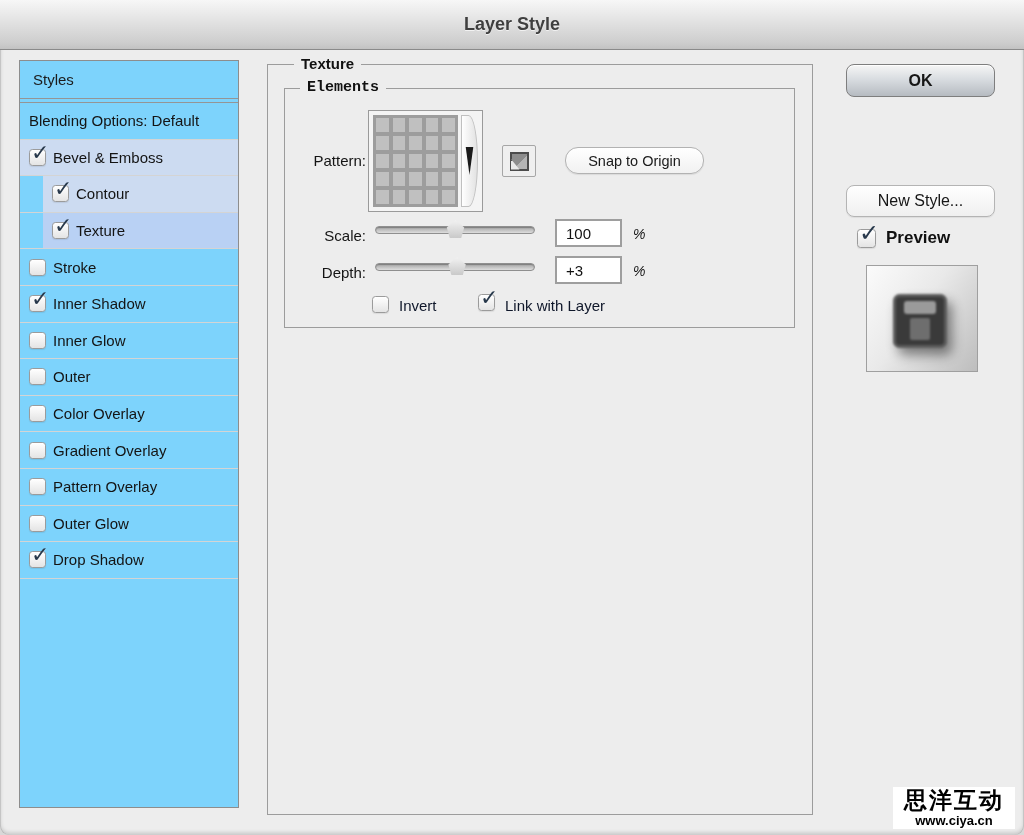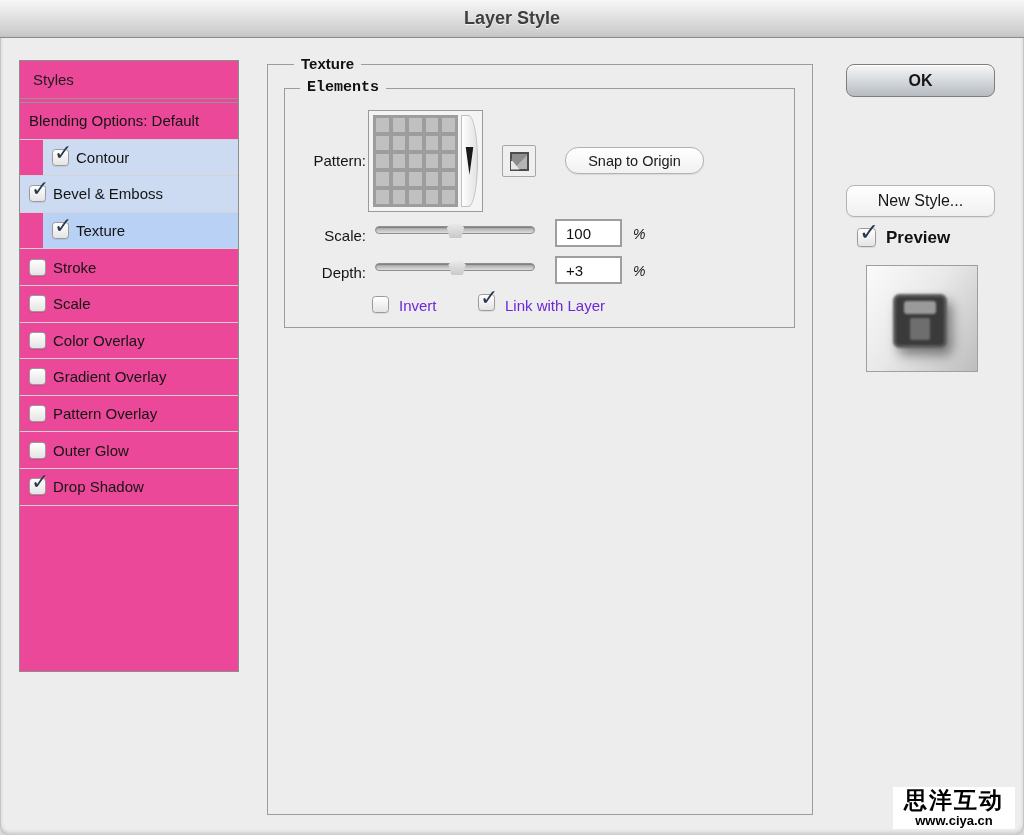--- a/index.html
+++ b/index.html
@@ -9,34 +9,34 @@
   .window {
     position:relative; width:1024px; height:835px;
     background:#ededed;
     border-radius:0 0 9px 9px;
     overflow:hidden;
     box-shadow: inset 0 -2px 4px rgba(0,0,0,.18), inset 1px 0 0 #d4d4d4, inset -1px 0 0 #d4d4d4;
   }
 
   
   .titlebar {
-    position:absolute; left:0; top:0; width:1024px; height:38px;
+    position:absolute; left:0; top:0; width:1024px; height:50px;
     background:linear-gradient(#f7f7f7,#cdcdcd 88%,#c2c2c2);
     border-bottom:1px solid #8a8a8a;
     display:flex; align-items:center; justify-content:center;
   }
   .titlebar .title {
     font-size:18px; font-weight:600; color:#3f3f3f;
     text-shadow:0 1px 0 rgba(255,255,255,.65);
   }
 
   
   .sidebar {
-    position:absolute; left:19px; top:60px; width:220px; height:612px;
-    background:#ec4899; border:1px solid #8d8d8d;
+    position:absolute; left:19px; top:60px; width:220px; height:748px;
+    background:#7dd3fc; border:1px solid #8d8d8d;
   }
   .styles-header {
     height:38px; display:flex; align-items:center; padding-left:13px;
     font-size:15px; color:#1c1c1c; border-bottom:1px solid #959595;
     cursor:default;
   }
   .styles-gap { height:4px; border-bottom:1px solid #959595; }
   .srow {
     height:36.6px; display:flex; align-items:stretch;
     border-bottom:1px solid #d4d4d4; cursor:default;
@@ -138,42 +138,42 @@
     filter:drop-shadow(0 1px 1px rgba(0,0,0,.4));
   }
   .vfield {
     position:absolute; width:67px; height:28px;
     border:2px solid #9e9e9e; background:#fff;
     font-family:"Liberation Sans","DejaVu Sans",sans-serif;
     font-size:15px; color:#111; padding:0 0 0 9px;
   }
   .unit { position:absolute; font-size:14px; color:#141414; font-style:italic; }
 
-  .chk-label { position:absolute; font-size:15px; color:#6d28d9; }
+  .chk-label { position:absolute; font-size:15px; color:#0f172a; }
 
   
   .btn {
     position:absolute; left:846px; width:149px; height:32px;
     border-radius:8px; display:flex; align-items:center; justify-content:center;
     font-size:16px; color:#161616;
   }
   .btn-ok {
     top:64px; height:33px; font-weight:bold;
     background:linear-gradient(#f6f6f6 0%,#d9dde1 45%,#b6bbc1 100%);
     border:1px solid #7e7e7e;
     box-shadow:inset 0 1px 0 rgba(255,255,255,.9);
   }
   .btn-plain {
     background:linear-gradient(#ffffff,#f0f0f0);
     border:1px solid #b4b4b4;
     box-shadow:0 1px 1px rgba(0,0,0,.07);
   }
   .btn-cancel { top:120px; }
   .btn-new    { top:185px; }
-  .preview-row { position:absolute; left:857px; top:228px; display:flex; align-items:flex-start; gap:10px; }
+  .preview-row { position:absolute; left:857px; top:228px; display:flex; align-items:flex-end; gap:10px; }
   .preview-row .cb { width:19px; height:19px; flex-basis:19px; }
   .preview-row .cb.checked::after { font-size:24px; top:-11px; }
   .preview-label { font-size:17px; font-weight:bold; color:#111; }
 
   .preview-thumb {
     position:absolute; left:866px; top:265px; width:112px; height:107px;
     border:1px solid #9f9f9f;
     background:linear-gradient(125deg,#fbfbfb 0%,#e9e9e9 45%,#bdbdbd 100%);
     overflow:hidden;
   }
@@ -215,49 +215,61 @@
       <span>Styles</span>
     </div>
     <div class="styles-gap"></div>
     <div id="style-list">
         <div class="srow">
           <div class="srow-fill">
             <span class="slbl">Blending Options: Default</span>
           </div>
         </div>
         <div class="srow">
+          <div class="srow-fill hl-blue">
+            <span class="cb checked"></span>
+            <span class="slbl">Bevel &amp; Emboss</span>
+          </div>
+        </div>
+        <div class="srow">
           <div class="srow-indent"></div>
           <div class="srow-fill hl-blue">
             <span class="cb checked"></span>
             <span class="slbl">Contour</span>
           </div>
         </div>
         <div class="srow">
-          <div class="srow-fill hl-blue">
-            <span class="cb checked"></span>
-            <span class="slbl">Bevel &amp; Emboss</span>
-          </div>
-        </div>
-        <div class="srow">
           <div class="srow-indent"></div>
           <div class="srow-fill hl-sel">
             <span class="cb checked"></span>
             <span class="slbl">Texture</span>
           </div>
         </div>
         <div class="srow">
           <div class="srow-fill">
             <span class="cb"></span>
             <span class="slbl">Stroke</span>
           </div>
         </div>
         <div class="srow">
           <div class="srow-fill">
-            <span class="cb"></span>
-            <span class="slbl">Scale</span>
+            <span class="cb checked"></span>
+            <span class="slbl">Inner Shadow</span>
+          </div>
+        </div>
+        <div class="srow">
+          <div class="srow-fill">
+            <span class="cb"></span>
+            <span class="slbl">Inner Glow</span>
+          </div>
+        </div>
+        <div class="srow">
+          <div class="srow-fill">
+            <span class="cb"></span>
+            <span class="slbl">Outer</span>
           </div>
         </div>
         <div class="srow">
           <div class="srow-fill">
             <span class="cb"></span>
             <span class="slbl">Color Overlay</span>
           </div>
         </div>
         <div class="srow">
           <div class="srow-fill">

